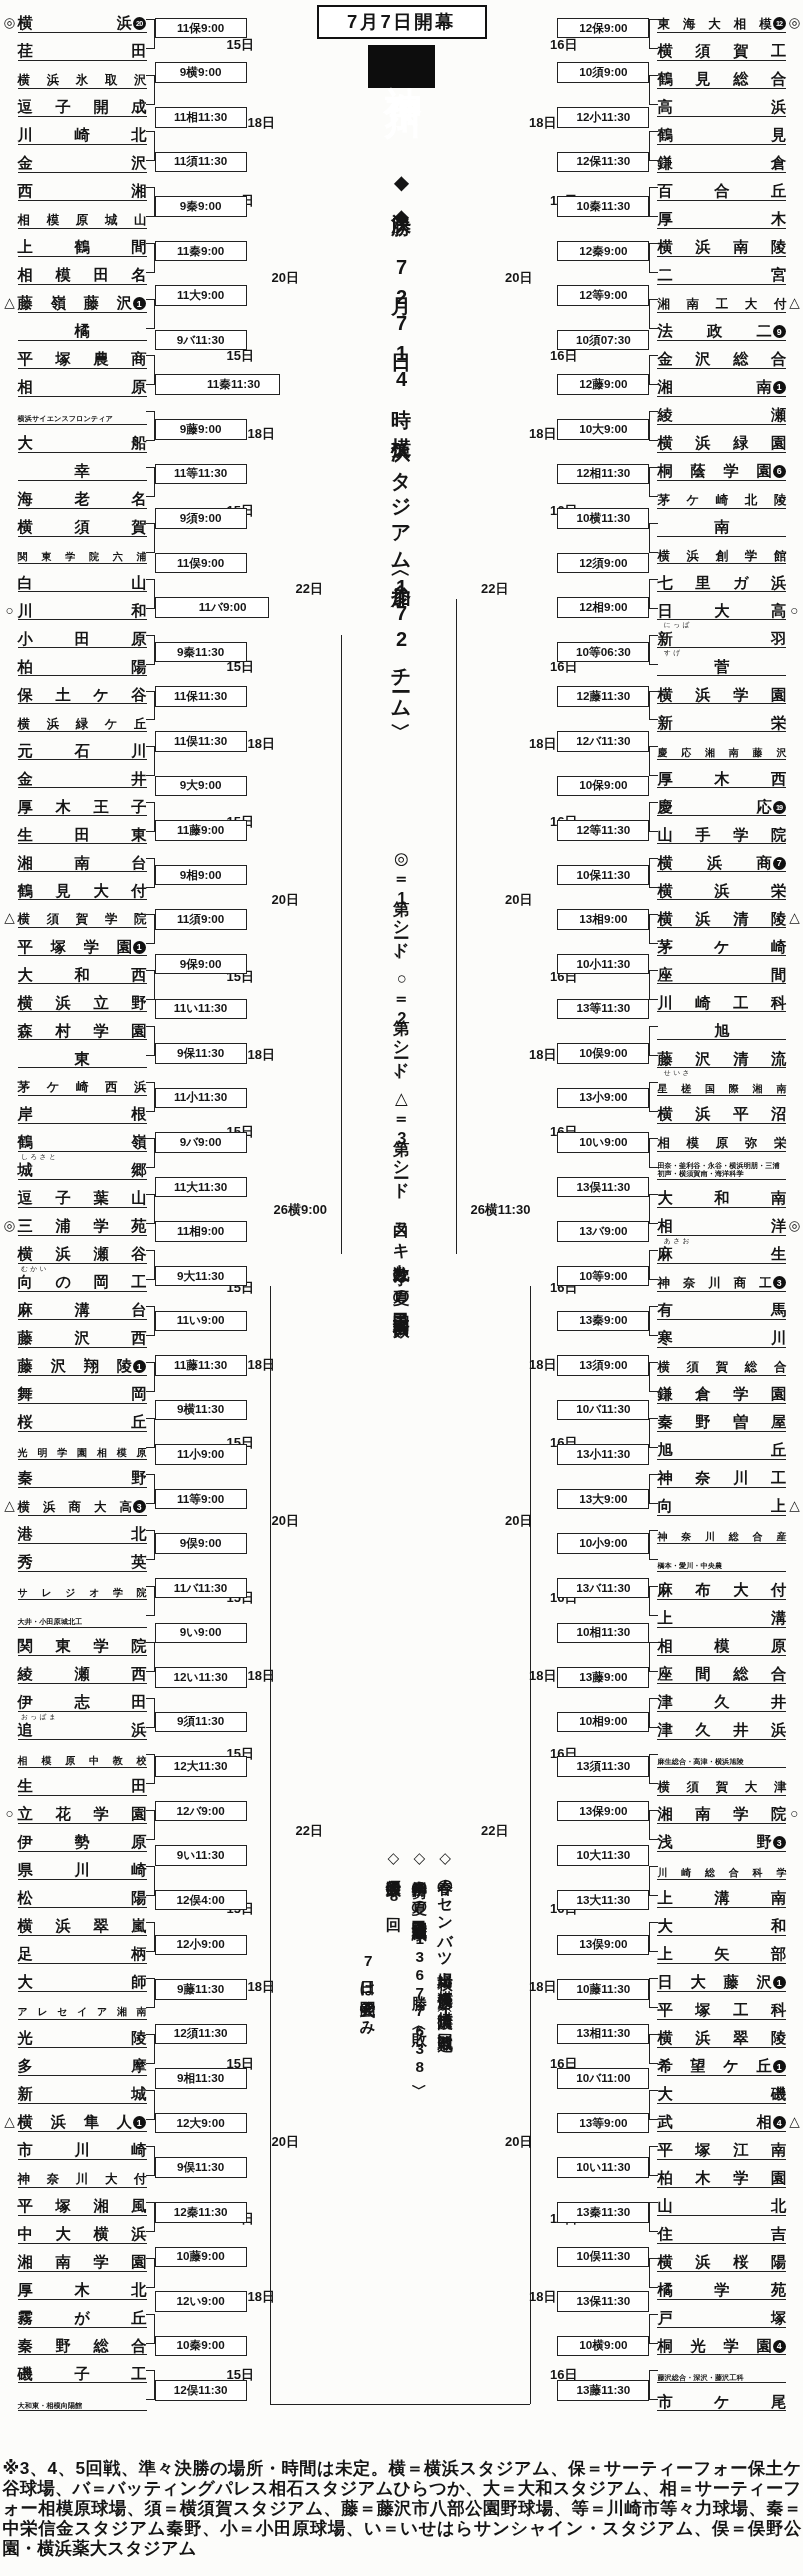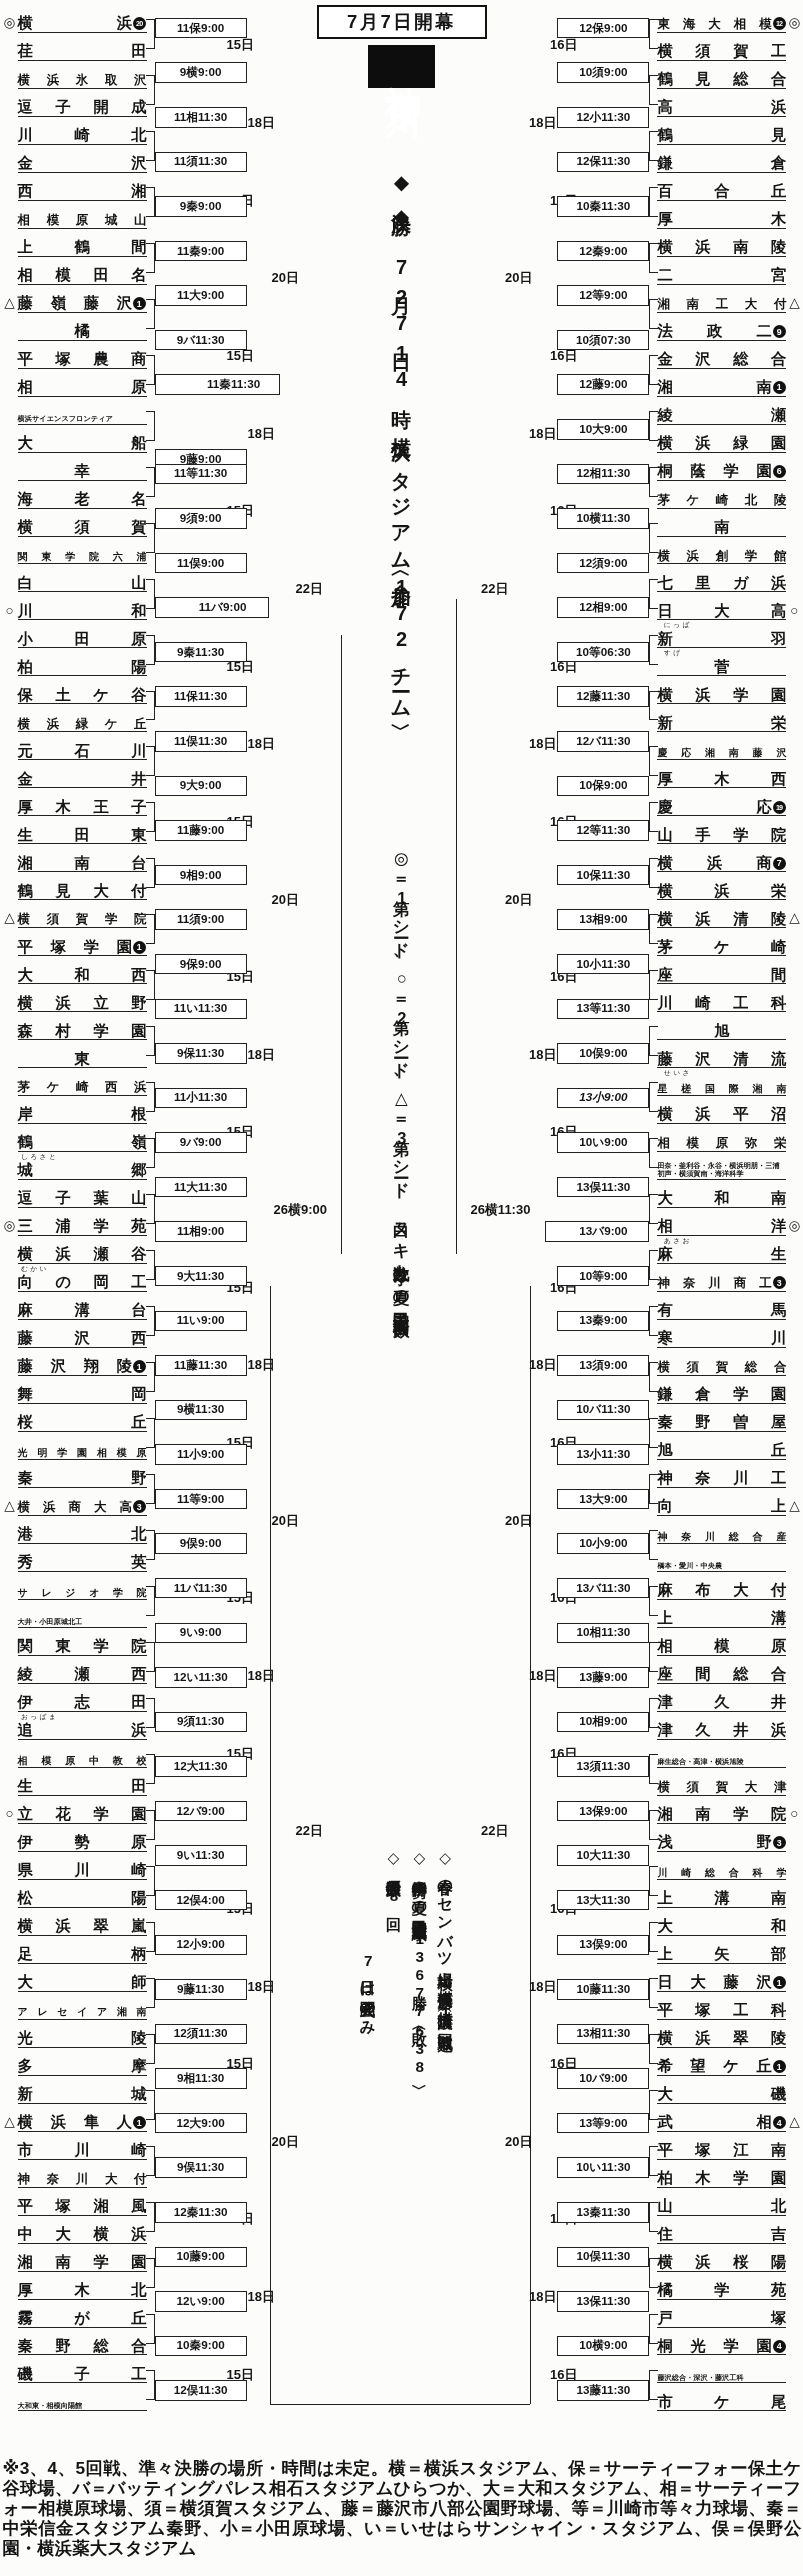--- a/index.html
+++ b/index.html
@@ -984,21 +984,21 @@
     <div class="conn" style="top: 98.2558%; height: 1.16279%;"></div>
     <div class="game-box" style="top: calc(0.925926% - 9.2px);">11保9:00</div>
     <div class="game-box" style="top: calc(2.77778% - 9.2px);">9横9:00</div>
     <div class="game-box" style="top: calc(4.62963% - 9.2px);">11相11:30</div>
     <div class="game-box" style="top: calc(6.48148% - 9.2px);">11須11:30</div>
     <div class="game-box" style="top: calc(8.33333% - 9.2px);">9秦9:00</div>
     <div class="game-box" style="top: calc(10.1852% - 9.2px);">11秦9:00</div>
     <div class="game-box" style="top: calc(12.037% - 9.2px);">11大9:00</div>
     <div class="game-box" style="top: calc(13.8889% - 9.2px);">9バ11:30</div>
     <div class="game-box" style="top: calc(15.7407% - 9.2px); padding-left: 33px;">11秦11:30</div>
-    <div class="game-box" style="top: calc(17.5926% - 9.2px); margin-top: 30px;">9藤9:00</div>
+    <div class="game-box" style="top: calc(17.5926% - 9.2px);">9藤9:00</div>
     <div class="game-box" style="top: calc(19.4444% - 9.2px);">11等11:30</div>
     <div class="game-box" style="top: calc(21.2963% - 9.2px);">9須9:00</div>
     <div class="game-box" style="top: calc(23.1481% - 9.2px);">11俣9:00</div>
     <div class="game-box" style="top: calc(25% - 9.2px); padding-left: 22px;">11バ9:00</div>
     <div class="game-box" style="top: calc(26.8519% - 9.2px);">9秦11:30</div>
     <div class="game-box" style="top: calc(28.7037% - 9.2px);">11保11:30</div>
     <div class="game-box" style="top: calc(30.5556% - 9.2px);">11俣11:30</div>
     <div class="game-box" style="top: calc(32.4074% - 9.2px);">9大9:00</div>
     <div class="game-box" style="top: calc(34.2593% - 9.2px);">11藤9:00</div>
     <div class="game-box" style="top: calc(36.1111% - 9.2px);">9相9:00</div>
@@ -2037,43 +2037,43 @@
     <div class="game-box" style="top: calc(26.8519% - 9.2px);">10等06:30</div>
     <div class="game-box" style="top: calc(28.7037% - 9.2px);">12藤11:30</div>
     <div class="game-box" style="top: calc(30.5556% - 9.2px);">12バ11:30</div>
     <div class="game-box" style="top: calc(32.4074% - 9.2px);">10保9:00</div>
     <div class="game-box" style="top: calc(34.2593% - 9.2px);">12等11:30</div>
     <div class="game-box" style="top: calc(36.1111% - 9.2px);">10保11:30</div>
     <div class="game-box" style="top: calc(37.963% - 9.2px);">13相9:00</div>
     <div class="game-box" style="top: calc(39.8148% - 9.2px);">10小11:30</div>
     <div class="game-box" style="top: calc(41.6667% - 9.2px);">13等11:30</div>
     <div class="game-box" style="top: calc(43.5185% - 9.2px);">10俣9:00</div>
-    <div class="game-box" style="top: calc(45.3704% - 9.2px); font-style: italic;">13小9:00</div>
+    <div class="game-box" style="top: calc(45.3704% - 9.2px);">13小9:00</div>
     <div class="game-box" style="top: calc(47.2222% - 9.2px);">10い9:00</div>
     <div class="game-box" style="top: calc(49.0741% - 9.2px);">13俣11:30</div>
-    <div class="game-box" style="top: calc(50.9259% - 9.2px); padding-left: 12px;">13バ9:00</div>
+    <div class="game-box" style="top: calc(50.9259% - 9.2px);">13バ9:00</div>
     <div class="game-box" style="top: calc(52.7778% - 9.2px);">10等9:00</div>
     <div class="game-box" style="top: calc(54.6296% - 9.2px);">13秦9:00</div>
     <div class="game-box" style="top: calc(56.4815% - 9.2px);">13須9:00</div>
     <div class="game-box" style="top: calc(58.3333% - 9.2px);">10バ11:30</div>
     <div class="game-box" style="top: calc(60.1852% - 9.2px);">13小11:30</div>
     <div class="game-box" style="top: calc(62.037% - 9.2px);">13大9:00</div>
     <div class="game-box" style="top: calc(63.8889% - 9.2px);">10小9:00</div>
     <div class="game-box" style="top: calc(65.7407% - 9.2px);">13バ11:30</div>
     <div class="game-box" style="top: calc(67.5926% - 9.2px);">10相11:30</div>
     <div class="game-box" style="top: calc(69.4444% - 9.2px);">13藤9:00</div>
     <div class="game-box" style="top: calc(71.2963% - 9.2px);">10相9:00</div>
     <div class="game-box" style="top: calc(73.1481% - 9.2px);">13須11:30</div>
     <div class="game-box" style="top: calc(75% - 9.2px);">13保9:00</div>
     <div class="game-box" style="top: calc(76.8519% - 9.2px);">10大11:30</div>
     <div class="game-box" style="top: calc(78.7037% - 9.2px);">13大11:30</div>
     <div class="game-box" style="top: calc(80.5556% - 9.2px);">13俣9:00</div>
     <div class="game-box" style="top: calc(82.4074% - 9.2px);">10藤11:30</div>
     <div class="game-box" style="top: calc(84.2593% - 9.2px);">13相11:30</div>
-    <div class="game-box" style="top: calc(86.1111% - 9.2px);">10バ9:00</div>
+    <div class="game-box" style="top: calc(86.1111% - 9.2px);">10バ11:00</div>
     <div class="game-box" style="top: calc(87.963% - 9.2px);">13等9:00</div>
     <div class="game-box" style="top: calc(89.8148% - 9.2px);">10い11:30</div>
     <div class="game-box" style="top: calc(91.6667% - 9.2px);">13秦11:30</div>
     <div class="game-box" style="top: calc(93.5185% - 9.2px);">10俣11:30</div>
     <div class="game-box" style="top: calc(95.3704% - 9.2px);">13保11:30</div>
     <div class="game-box" style="top: calc(97.2222% - 9.2px);">10横9:00</div>
     <div class="game-box" style="top: calc(99.0741% - 9.2px);">13藤11:30</div>
     <div class="round-date" style="top: calc(1.6129% - 7.2px); right: 225px;">16日</div>
     <div class="round-date" style="top: calc(4.83871% - 7.2px); right: 246px;">18日</div>
     <div class="round-date" style="top: calc(8.06452% - 7.2px); right: 225px;">16日</div>

